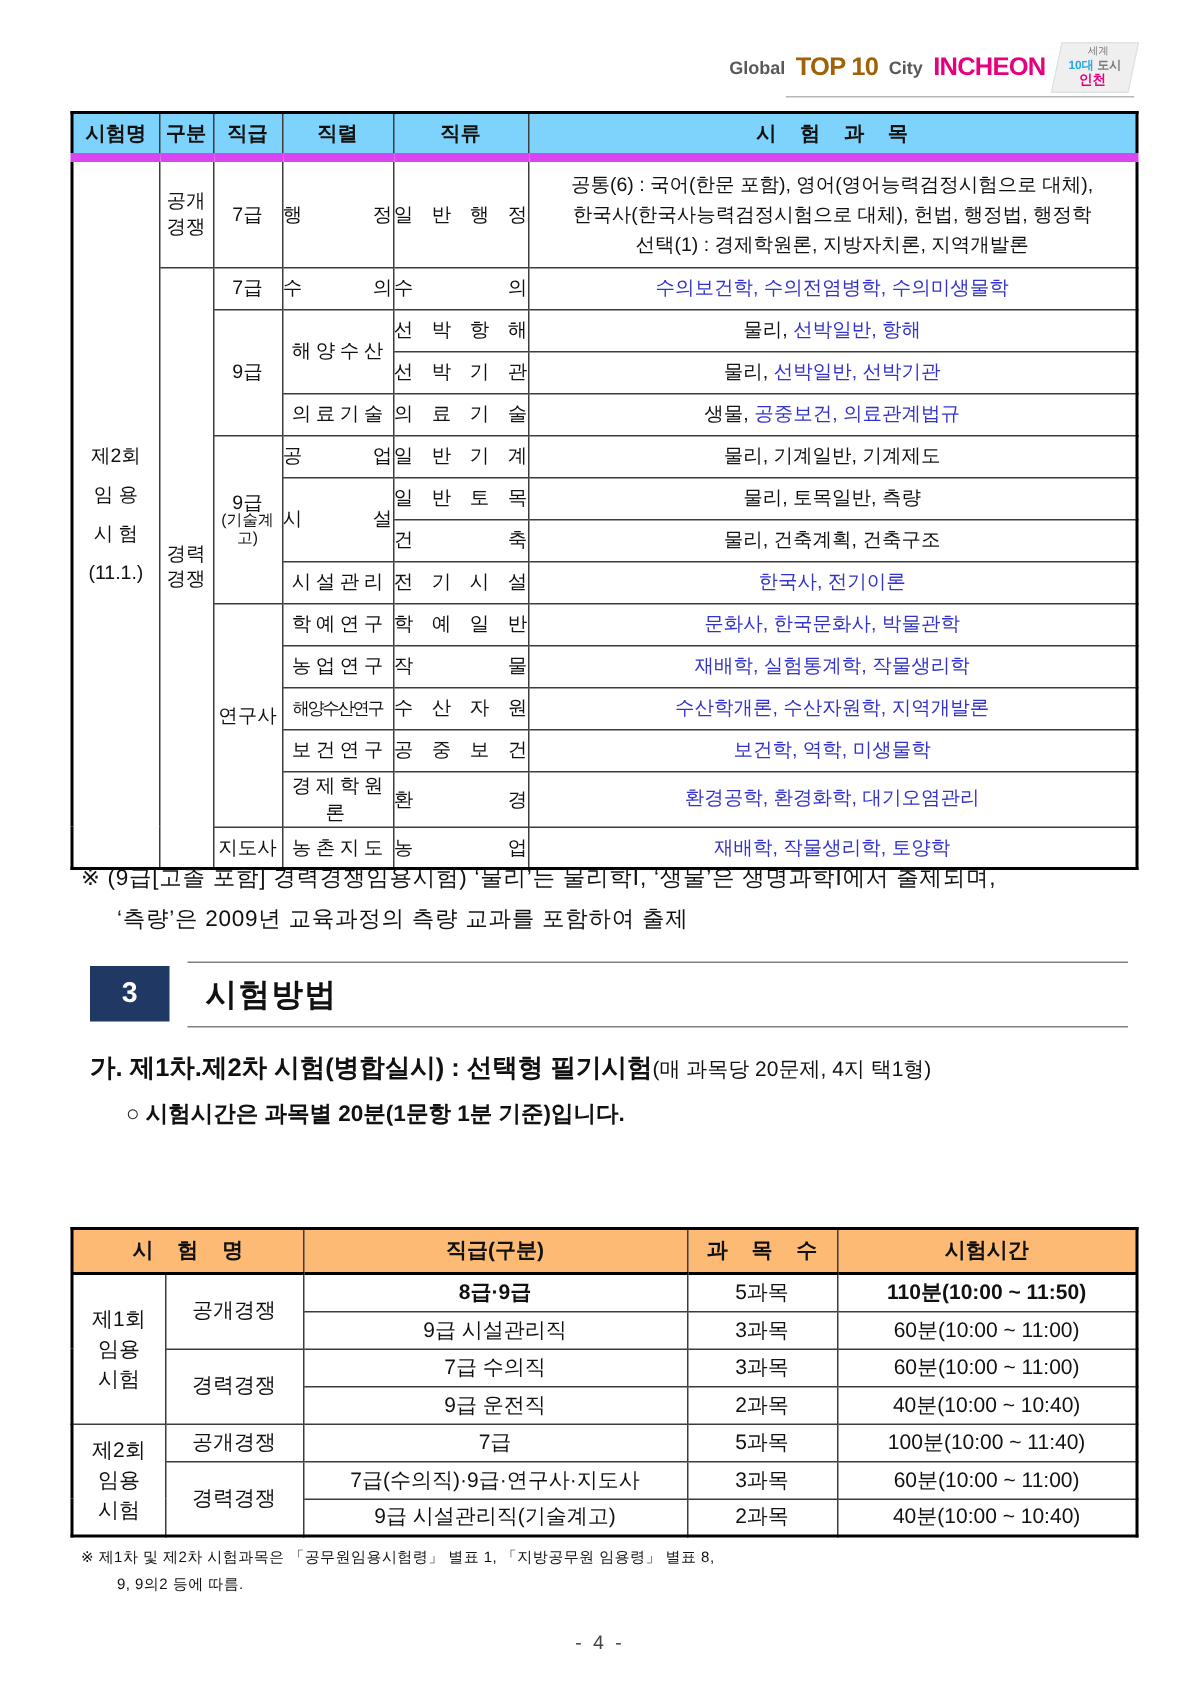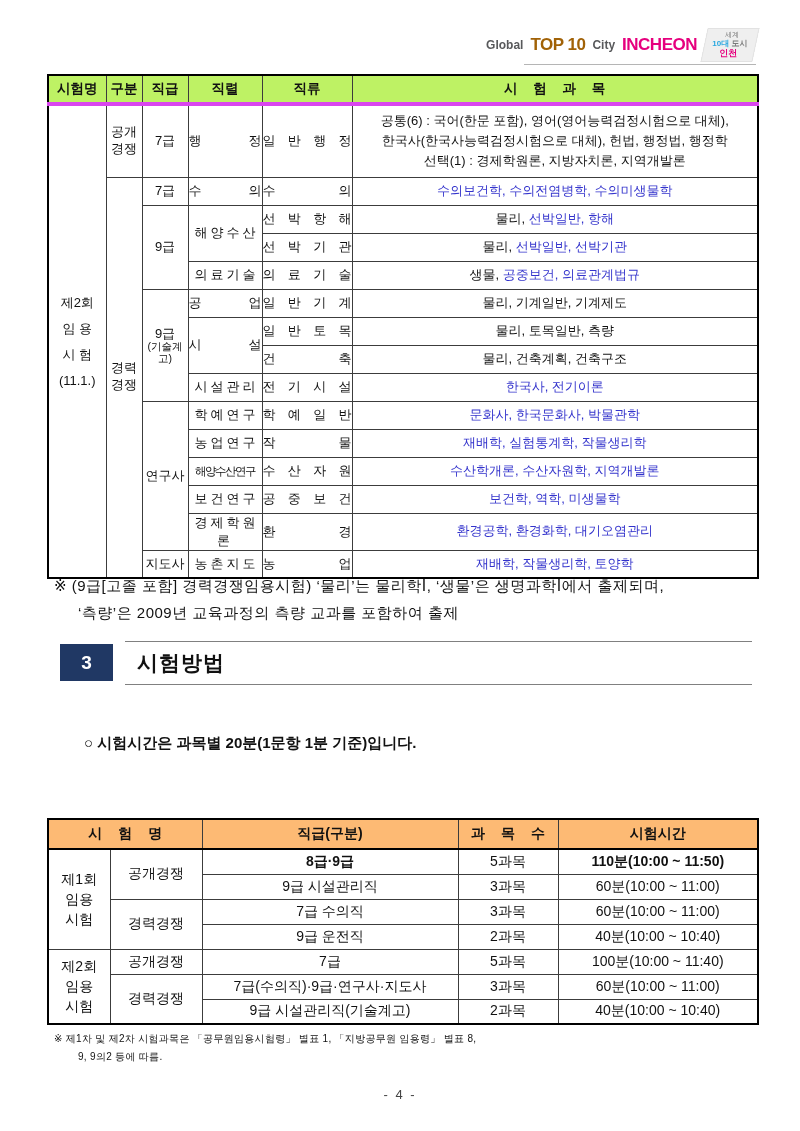--- a/index.html
+++ b/index.html
@@ -25,21 +25,21 @@
   .bd2 { font-size:8px; font-weight:bold; }
   .bd2 .c1 { color:#29a8e0; } .bd2 .c2 { color:#7a7a7a; }
   .bd3 { font-size:9px; font-weight:bold; color:#e6007e; }
   .logo-rule { position:absolute; top:64px; left:524px; right:44px; height:1px; background:#b5b5b5; }
 
   
   table { border-collapse:collapse; table-layout:fixed; }
   .t1 { position:absolute; left:47px; top:74px; width:710px; font-size:13px; }
   .t1 th, .t1 td { border:1px solid #3c3c3c; text-align:center; vertical-align:middle; padding:0; }
   .t1 { border:2px solid #000; }
-  .t1 thead th { background:#bef264; font-weight:bold; font-size:13.5px; height:26px; border-bottom:4px solid #d946ef; }
+  .t1 thead th { background:#7dd3fc; font-weight:bold; font-size:13.5px; height:26px; border-bottom:6px solid #d946ef; }
   .t1 tbody tr { height:28px; }
   .t1 tr.tall { height:73px; }
   .pre { white-space:pre-line; }
   .exam-name { line-height:2.0; font-size:13px; }
   .gubun { line-height:1.3; }
   .jc { text-align:justify; text-align-last:justify; padding:0 9px; }
   .sp4 { letter-spacing:3px; text-indent:3px; }
   .cond { letter-spacing:-1.5px; font-size:11.5px; }
   .subj { text-align:left; padding:3px 4px 3px 8px; line-height:1.55; }
   .blue { color:#3333cc; }
@@ -222,20 +222,23 @@
   </table>
 
   <div class="note1">※ (9급[고졸 포함] 경력경쟁임용시험) ‘물리’는 물리학Ⅰ, ‘생물’은 생명과학Ⅰ에서 출제되며,
 ‘측량’은 2009년 교육과정의 측량 교과를 포함하여 출제</div>
 
   <div class="sec-rule">
     <span class="sec-title">시험방법</span>
   </div>
   <div class="sec-num">3</div>
 
+  <div class="mh">
+    <span>가. 제1차.제2차 시험(병합실시) : 선택형 필기시험</span><span class="paren">(매 과목당 20문제, 4지 택1형)</span>
+  </div>
   <div class="bullet b1">○ 시험시간은 과목별 20분(1문항 1분 기준)입니다.</div>
 
   <table class="t2">
     <colgroup>
         <col style="width:62px">
         <col style="width:92px">
         <col style="width:256px">
         <col style="width:100px">
         <col style="width:200px">
       </colgroup>

